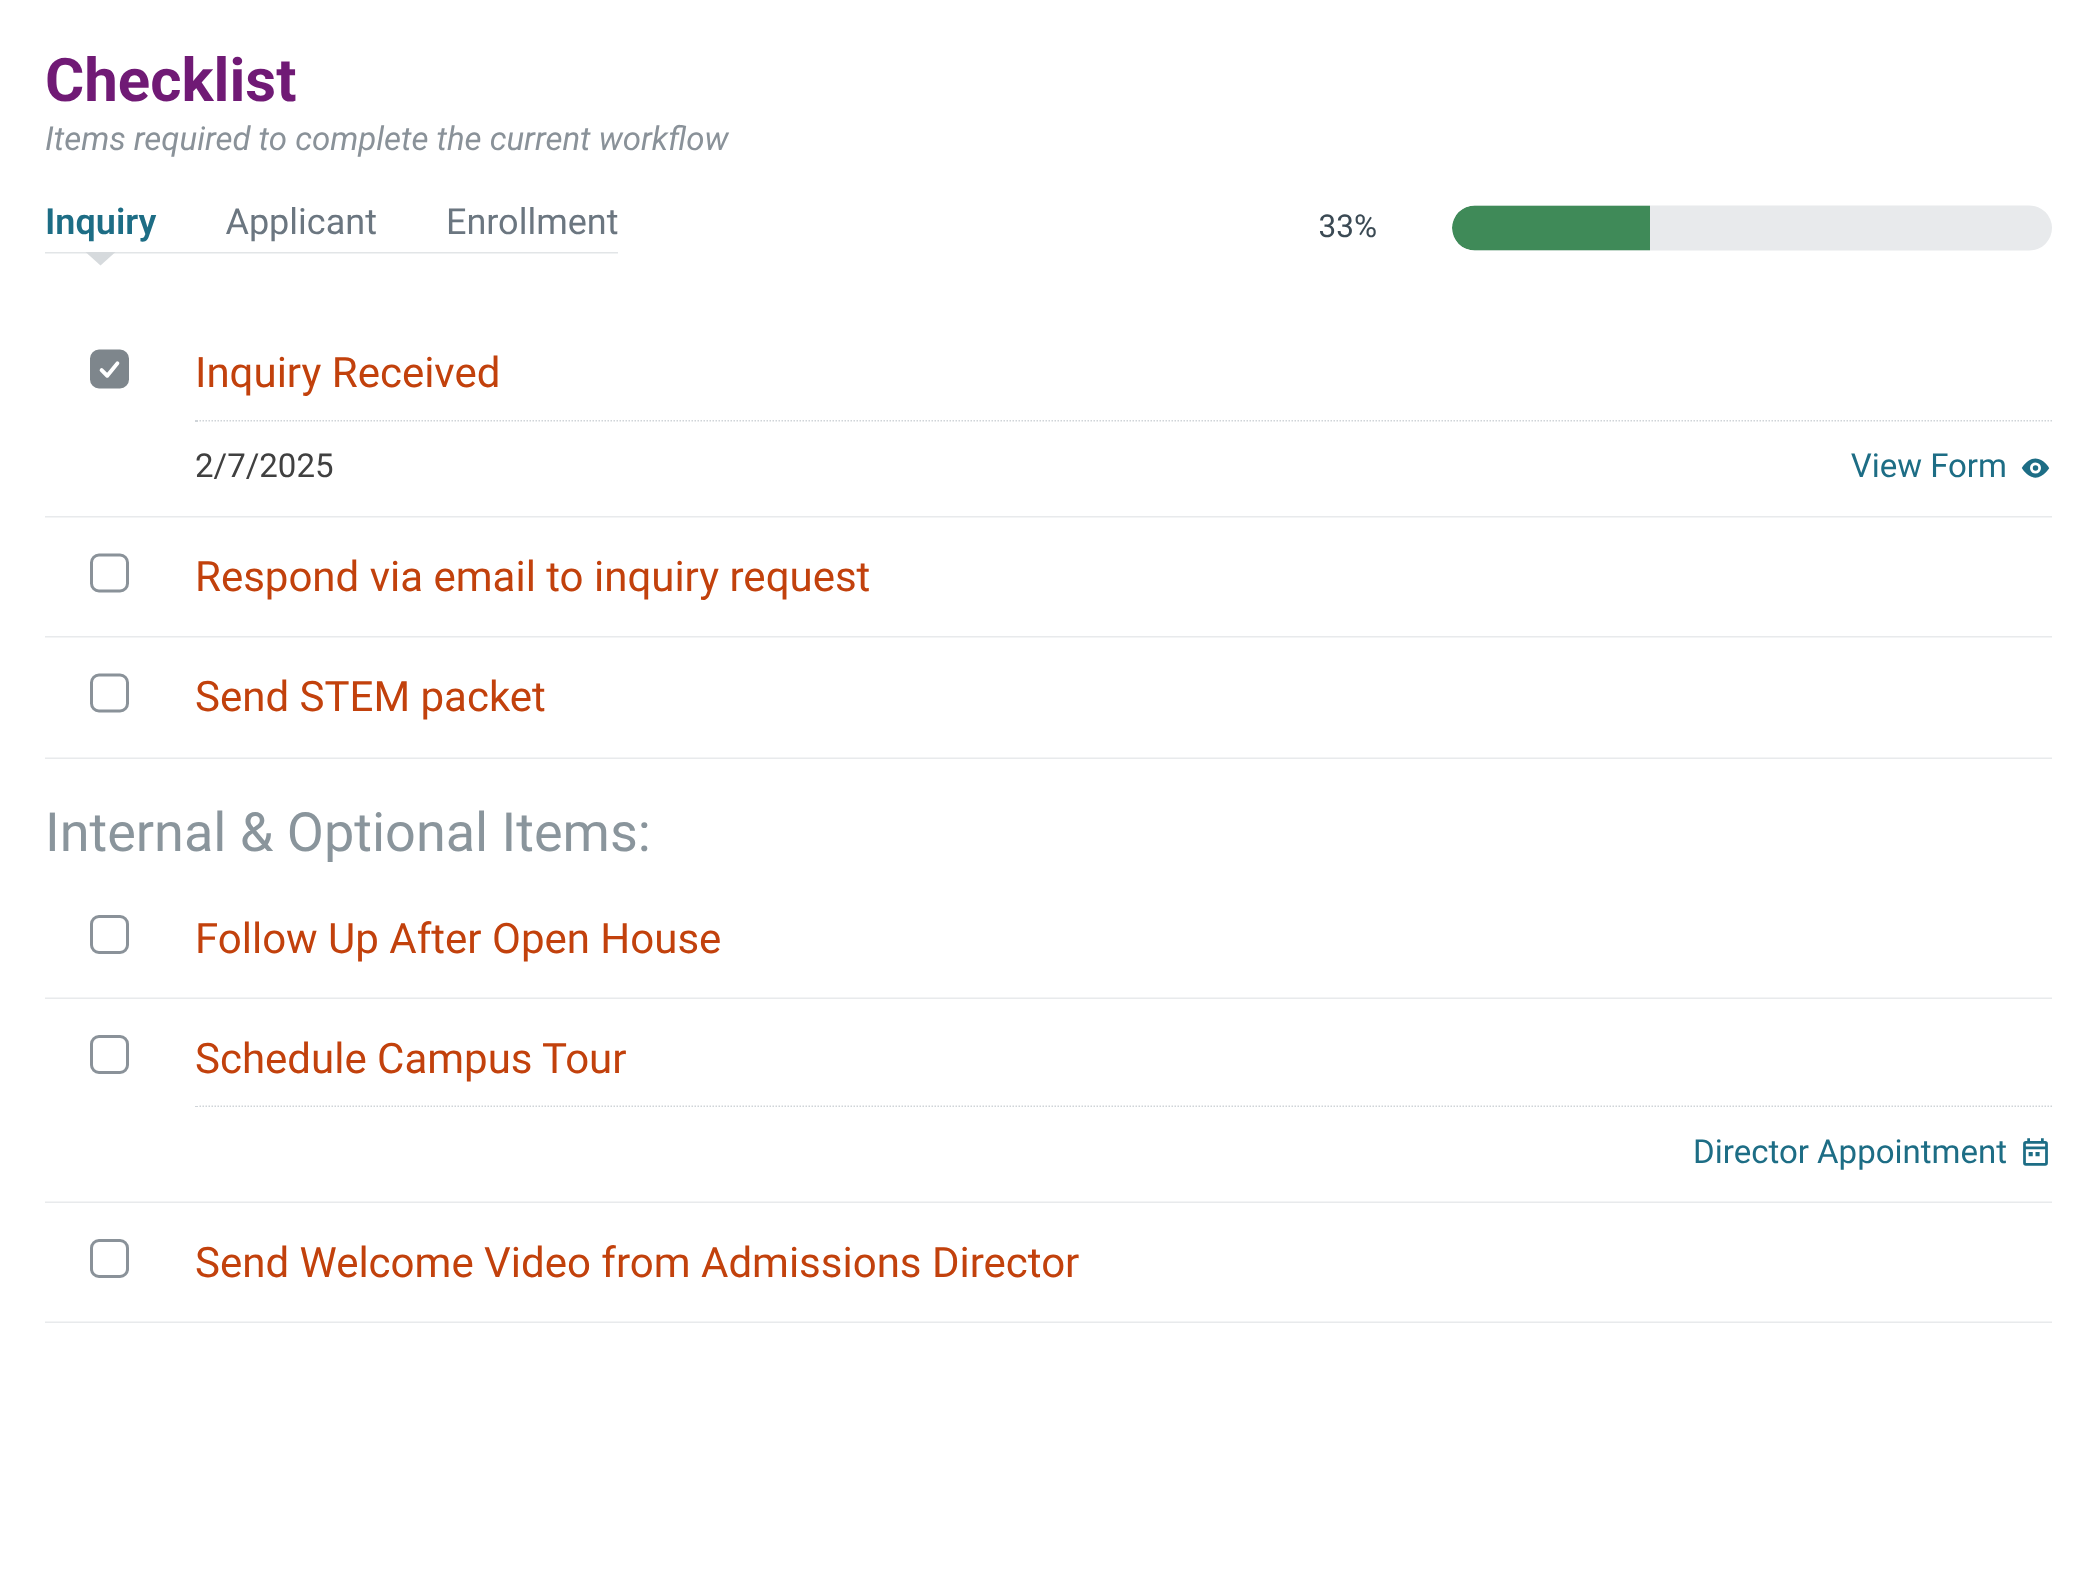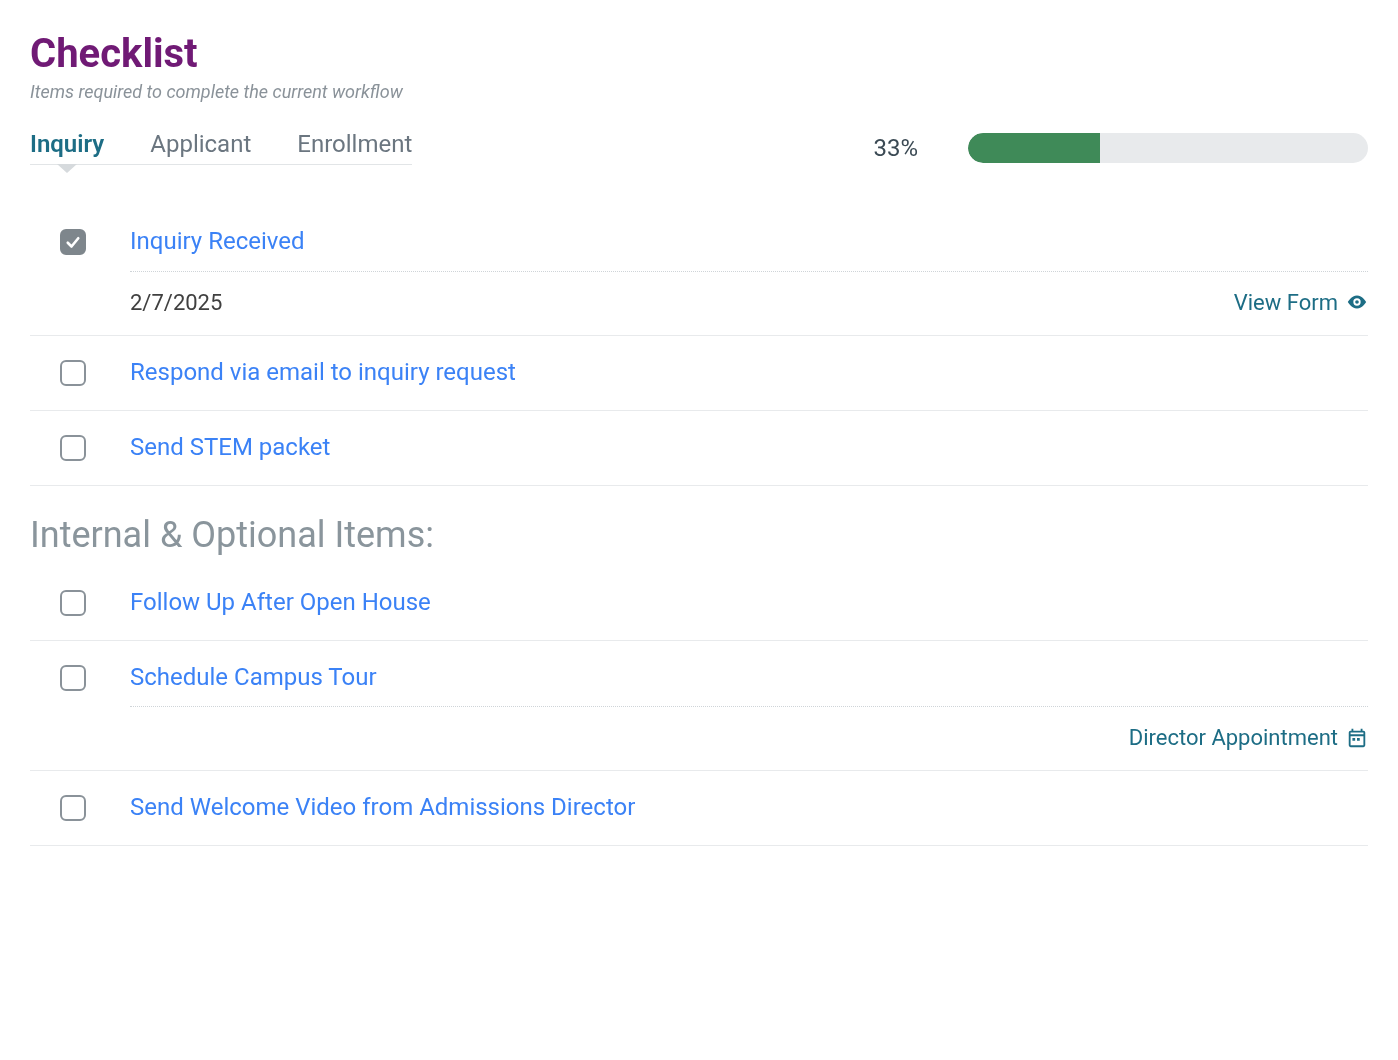--- a/index.html
+++ b/index.html
@@ -10,21 +10,21 @@
       padding: 30px;
       width: 1398px;
     }
     .page-title {
       font-size: 40px;
       font-weight: 700;
       color: #701a75;
       margin-bottom: 4px;
     }
     .page-subtitle {
-      font-size: 18px;
+      font-size: 22px;
       font-style: italic;
       color: #8a9299;
       margin-bottom: 28px;
     }
     .row-top {
       display: flex;
       align-items: center;
       margin-bottom: 40px;
     }
     .tabs {
@@ -55,21 +55,21 @@
       border-right: 10px solid transparent;
       border-top: 9px solid #d6dadd;
     }
     .progress-wrap {
       margin-left: auto;
       display: flex;
       align-items: center;
       gap: 50px;
     }
     .progress-pct {
-      font-size: 24px;
+      font-size: 21px;
       color: #3b4a54;
     }
     .progress-bar {
       width: 400px;
       height: 30px;
       background: #e8eaec;
       border-radius: 15px;
       overflow: hidden;
     }
     .progress-fill {
@@ -100,22 +100,22 @@
       background: #fff;
     }
     .checkbox.checked {
       background: #7e868c;
       border-color: #7e868c;
     }
     .checkbox.checked svg { display: block; }
     .checkbox svg { display: none; }
     .item-body { flex: 1; }
     .item-title {
-      font-size: 24px;
-      color: #3b82f6;
+      font-size: 28px;
+      color: #c2410c;
       line-height: 1.4;
     }
     .item-subtitle {
       font-size: 22px;
       color: #1d6d85;
       margin-top: 4px;
     }
     .item-detail-row {
       display: flex;
       align-items: center;

